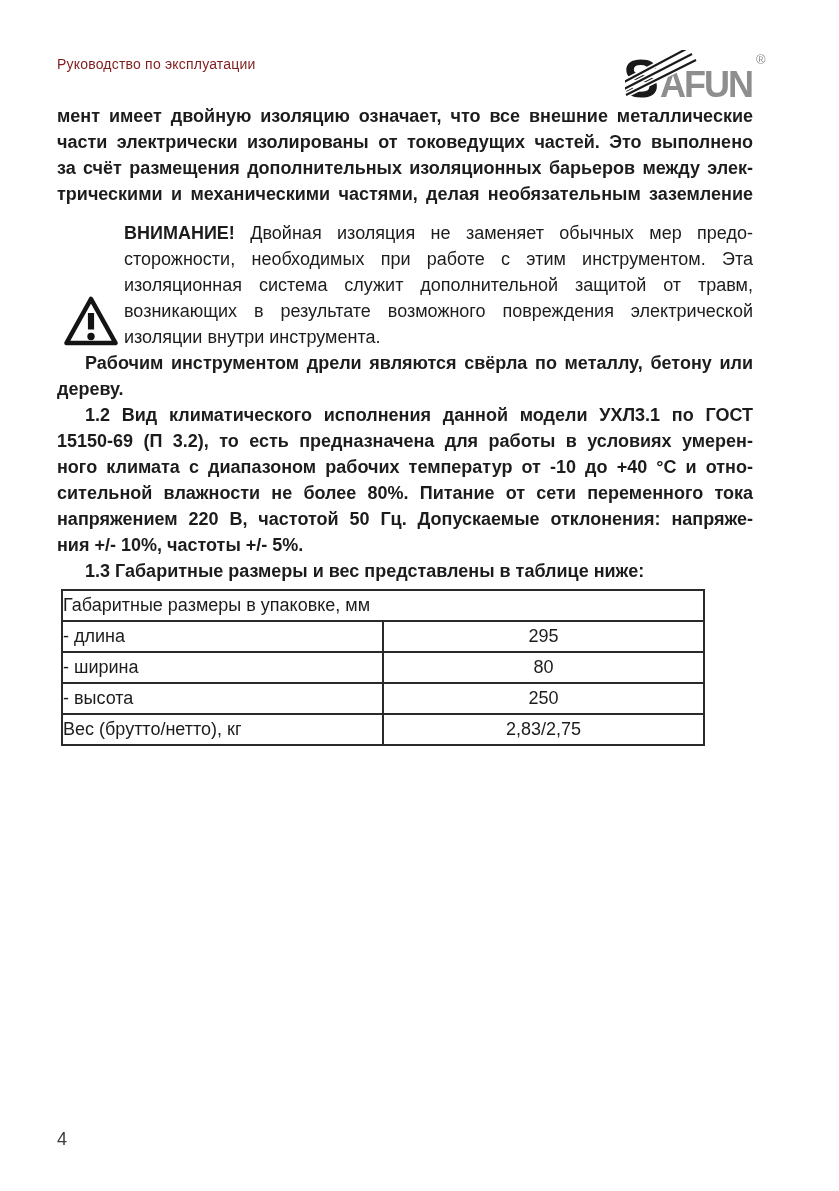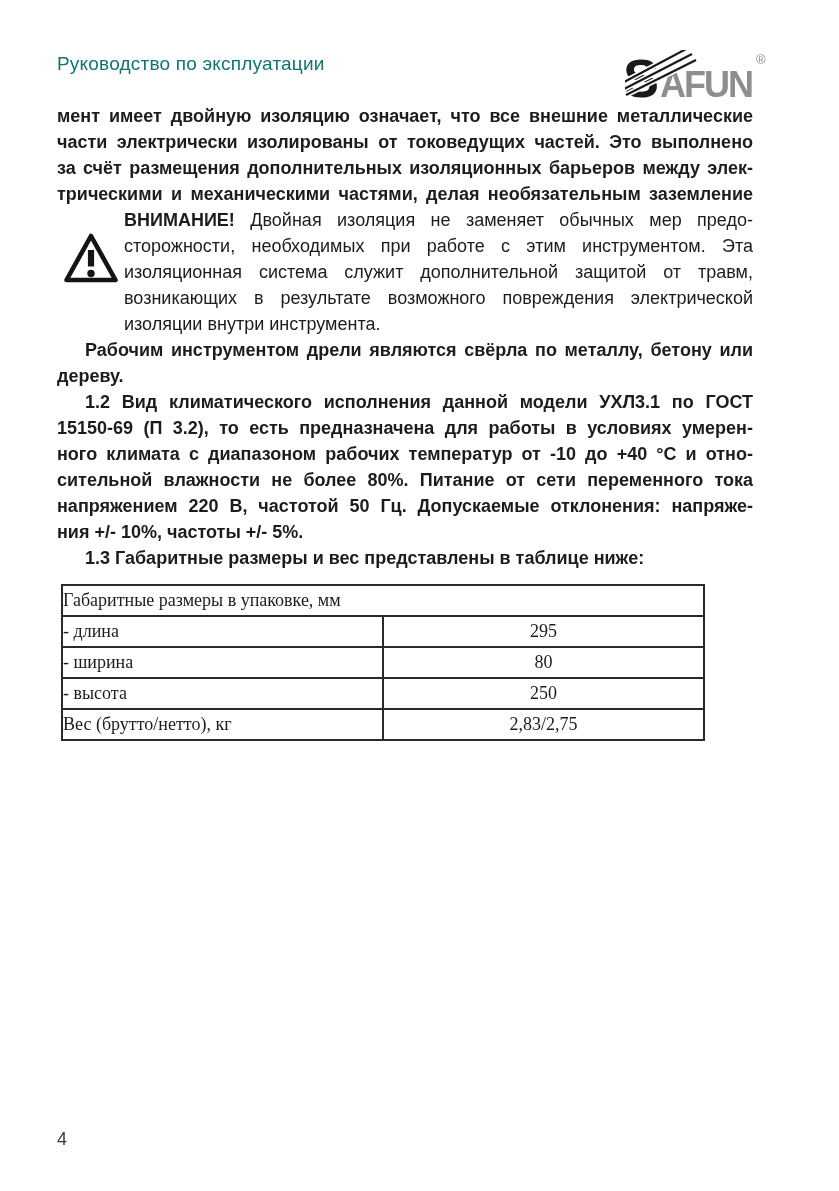--- a/index.html
+++ b/index.html
@@ -8,23 +8,23 @@
     width: 839px; height: 1191px;
     background: #ffffff;
     font-family: "Liberation Sans", sans-serif;
     color: #1c1c1c;
     overflow: hidden;
   }
   .content { padding: 0 86px 0 57px; }
 
   .header-title {
     margin-top: 51px;
-    font-size: 19px;
+    font-size: 14px;
     line-height: 26px;
-    color: #0f766e;
+    color: #7f1d1d;
     letter-spacing: 0.2px;
   }
 
   .logo {
     position: absolute;
     top: 50px; right: 62px;
     width: 152px; height: 52px;
   }
   .logo-s   { font-family: "Liberation Sans", sans-serif; font-weight: bold; font-size: 54px; fill: #1a1a1a; }
   .logo-afun{ font-family: "Liberation Sans", sans-serif; font-weight: bold; font-size: 36px; fill: #8e8e8e; letter-spacing: -2px; }
@@ -33,33 +33,34 @@
   .stripe-b { stroke: #1a1a1a; stroke-width: 2.2; }
 
   .para { font-size: 18px; line-height: 26px; font-weight: bold; }
   .jline { text-align: justify; text-align-last: justify; }
   .line  { text-align: left; }
   .ind   { text-indent: 28px; }
 
   .p-first { margin-top: 26px; }
   .warn {
     display: flex;
+    margin-top: 13px;
+    align-items: flex-end;
   }
   .warn-icon-col { flex: 0 0 67px; padding-top: 24px; }
   .warn-icon { margin-left: 5px; display: block; }
   .warn-text { flex: 1; font-size: 18px; line-height: 26px; }
   .warn-label { font-weight: bold; }
   .p-after-warn { margin-top: 9px; }
 
   table.dims {
     border-collapse: collapse;
     width: 644px;
-    margin: 13px 0 0 4px;
+    margin: 5px 0 0 4px;
     table-layout: fixed;
-    font-family: Liberation Serif, serif;
   }
   table.dims td {
     border: 2px solid #2a2a2a;
     font-size: 18px;
     height: 29px;
     padding: 0;
     vertical-align: middle;
   }
   td.cell-label { padding-left: 11px; width: 436px; }
   td.cell-value { text-align: center; }

